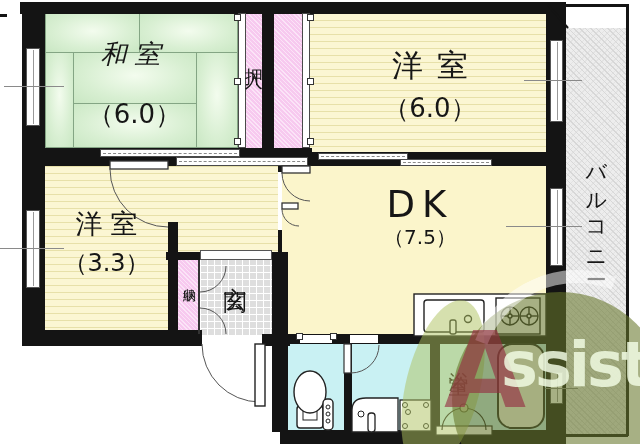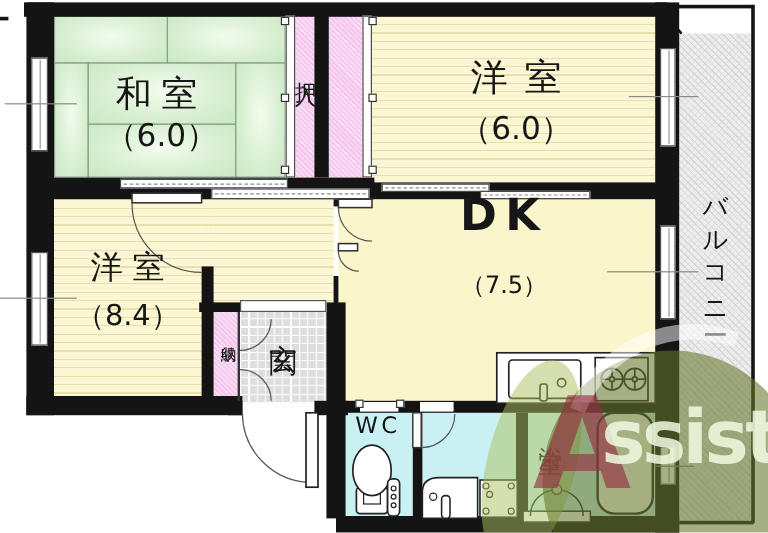--- a/index.html
+++ b/index.html
@@ -229,37 +229,36 @@
     </g>
 
     <g>
       <rect x="498" y="344" width="46" height="84" rx="14" fill="#fdfdf6" stroke="#222" stroke-width="2"></rect>
       <rect x="436" y="426" width="56" height="9" fill="#fff" stroke="#222" stroke-width="1.2"></rect>
       <path d="M442,430 A22,22 0 0 1 486,430" fill="none" stroke="#222" stroke-width="1.2"></path>
       <circle cx="464" cy="408" r="4" fill="#fff" stroke="#222" stroke-width="1.2"></circle>
     </g>
   </svg>
 
-  <div class="lbl ctr" style="left:73px;top:62px;width:123px;font-size:30px;letter-spacing:8px;">和室</div>
+  <div class="lbl ctr" style="left:73px;top:40px;width:123px;font-size:26px;letter-spacing:8px;font-style:italic;">和室</div>
   <div class="lbl ctr" style="left:73px;top:100px;width:123px;font-size:26px;">（6.0）</div>
 
   <div class="lbl ctr" style="left:330px;top:48px;width:200px;font-size:31px;letter-spacing:14px;text-indent:14px;">洋室</div>
   <div class="lbl ctr" style="left:330px;top:94px;width:200px;font-size:26px;">（6.0）</div>
 
   <div class="lbl ctr" style="left:45px;top:208px;width:123px;font-size:27px;letter-spacing:8px;text-indent:8px;">洋室</div>
-  <div class="lbl ctr" style="left:45px;top:250px;width:123px;font-size:24px;">（8.4）</div>
-
-  <div class="lbl ctr" style="left:320px;top:159px;width:200px;font-size:37px;letter-spacing:7px;font-weight:bold;">DK</div>
+  <div class="lbl ctr" style="left:45px;top:250px;width:123px;font-size:24px;">（3.3）</div>
+
+  <div class="lbl ctr" style="left:320px;top:184px;width:200px;font-size:37px;letter-spacing:7px;">DK</div>
   <div class="lbl ctr" style="left:320px;top:226px;width:200px;font-size:20px;">（7.5）</div>
 
   <div class="lbl vert" style="left:243px;top:54px;font-size:18px;letter-spacing:2px;">押入</div>
   <div class="lbl vert" style="left:584px;top:148px;font-size:21px;letter-spacing:6px;">バルコニー</div>
   <div class="lbl vert" style="left:222px;top:268px;font-size:23px;letter-spacing:5px;">玄関</div>
   <div class="lbl vert" style="left:181px;top:278px;font-size:13px;letter-spacing:1px;">収納</div>
-  <div class="lbl ctr" style="left:288px;top:345px;width:54px;font-size:19px;letter-spacing:3px;">WC</div>
   <div class="lbl vert" style="left:447px;top:356px;font-size:20px;letter-spacing:3px;">浴室</div>
 
   <div class="wm">
     <div class="wm-crescent"></div>
     <div class="wm-circle"></div>
     <div class="wm-swoosh"></div>
     <span class="wm-a">A</span>
     <span class="wm-rest">ssist</span>
   </div>
 

